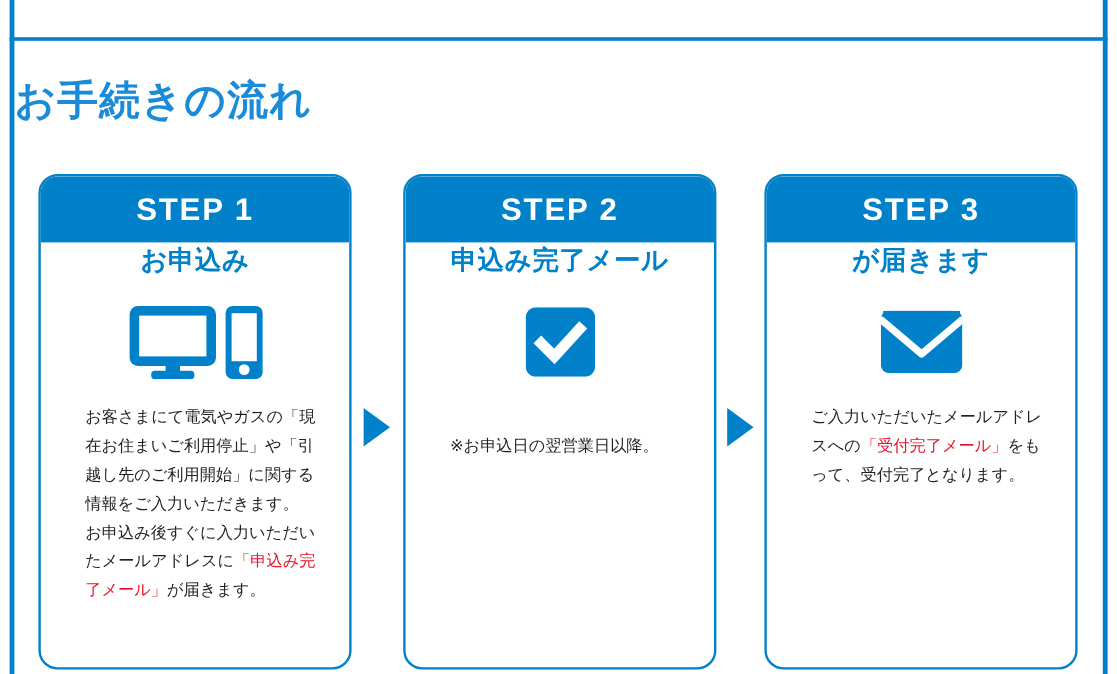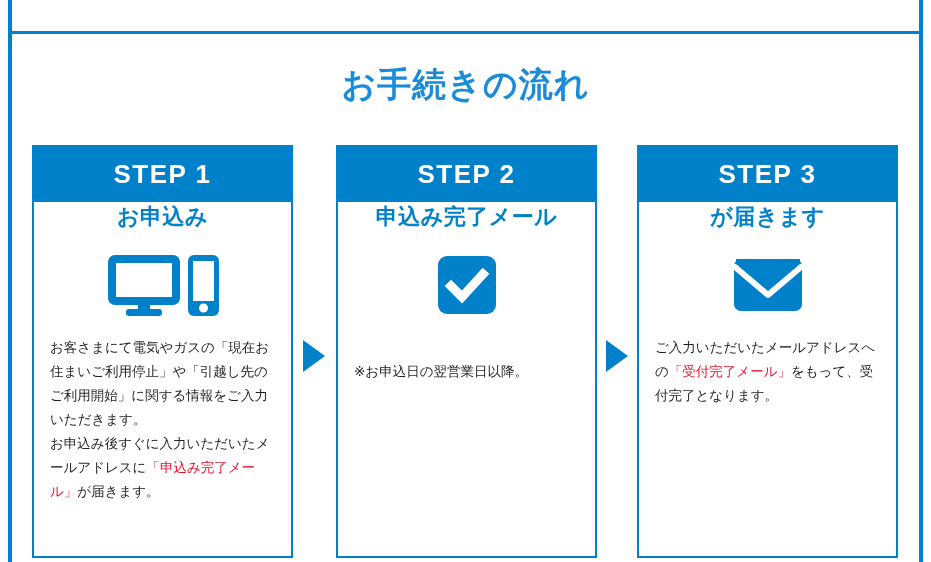--- a/index.html
+++ b/index.html
@@ -34,21 +34,20 @@
     position: absolute;
     left: 8px; top: 31px; width: 915px; height: 3px;
     background: #0081c9;
   }
 
   
   .section-title {
     position: absolute;
     left: 12px; top: 66px;
     width: 907px;
-    text-align: center;
     font-size: 34px;
     font-weight: bold;
     color: #1a8bd8;
     letter-spacing: 1px;
     line-height: 1.1;
     white-space: nowrap;
   }
 
   
   .cards {
@@ -57,21 +56,21 @@
     width: 931px;
     height: 417px;
   }
 
   .card {
     position: absolute;
     top: 0;
     width: 261px;
     height: 413px;
     border: 2px solid #0081c9;
-    border-radius: 0;
+    border-radius: 16px;
     background: #ffffff;
     overflow: hidden;
   }
   .card.c1 { left: 32px; }
   .card.c2 { left: 336px; }
   .card.c3 { left: 637px; }
 
   .card-header {
     height: 55px;
     background: #0081c9;
@@ -107,20 +106,21 @@
     justify-content: center;
   }
 
   .card-text {
     margin-top: 16px;
     font-size: 13.5px;
     line-height: 1.78;
     color: #231f20;
     text-align: left;
     padding: 0 2px;
+    margin-left: 21px;
   }
   .card-text .hl { color: #e8122a; }
 
   
   .arrow {
     position: absolute;
     top: 195px;
     width: 0; height: 0;
     border-top: 16px solid transparent;
     border-bottom: 16px solid transparent;

